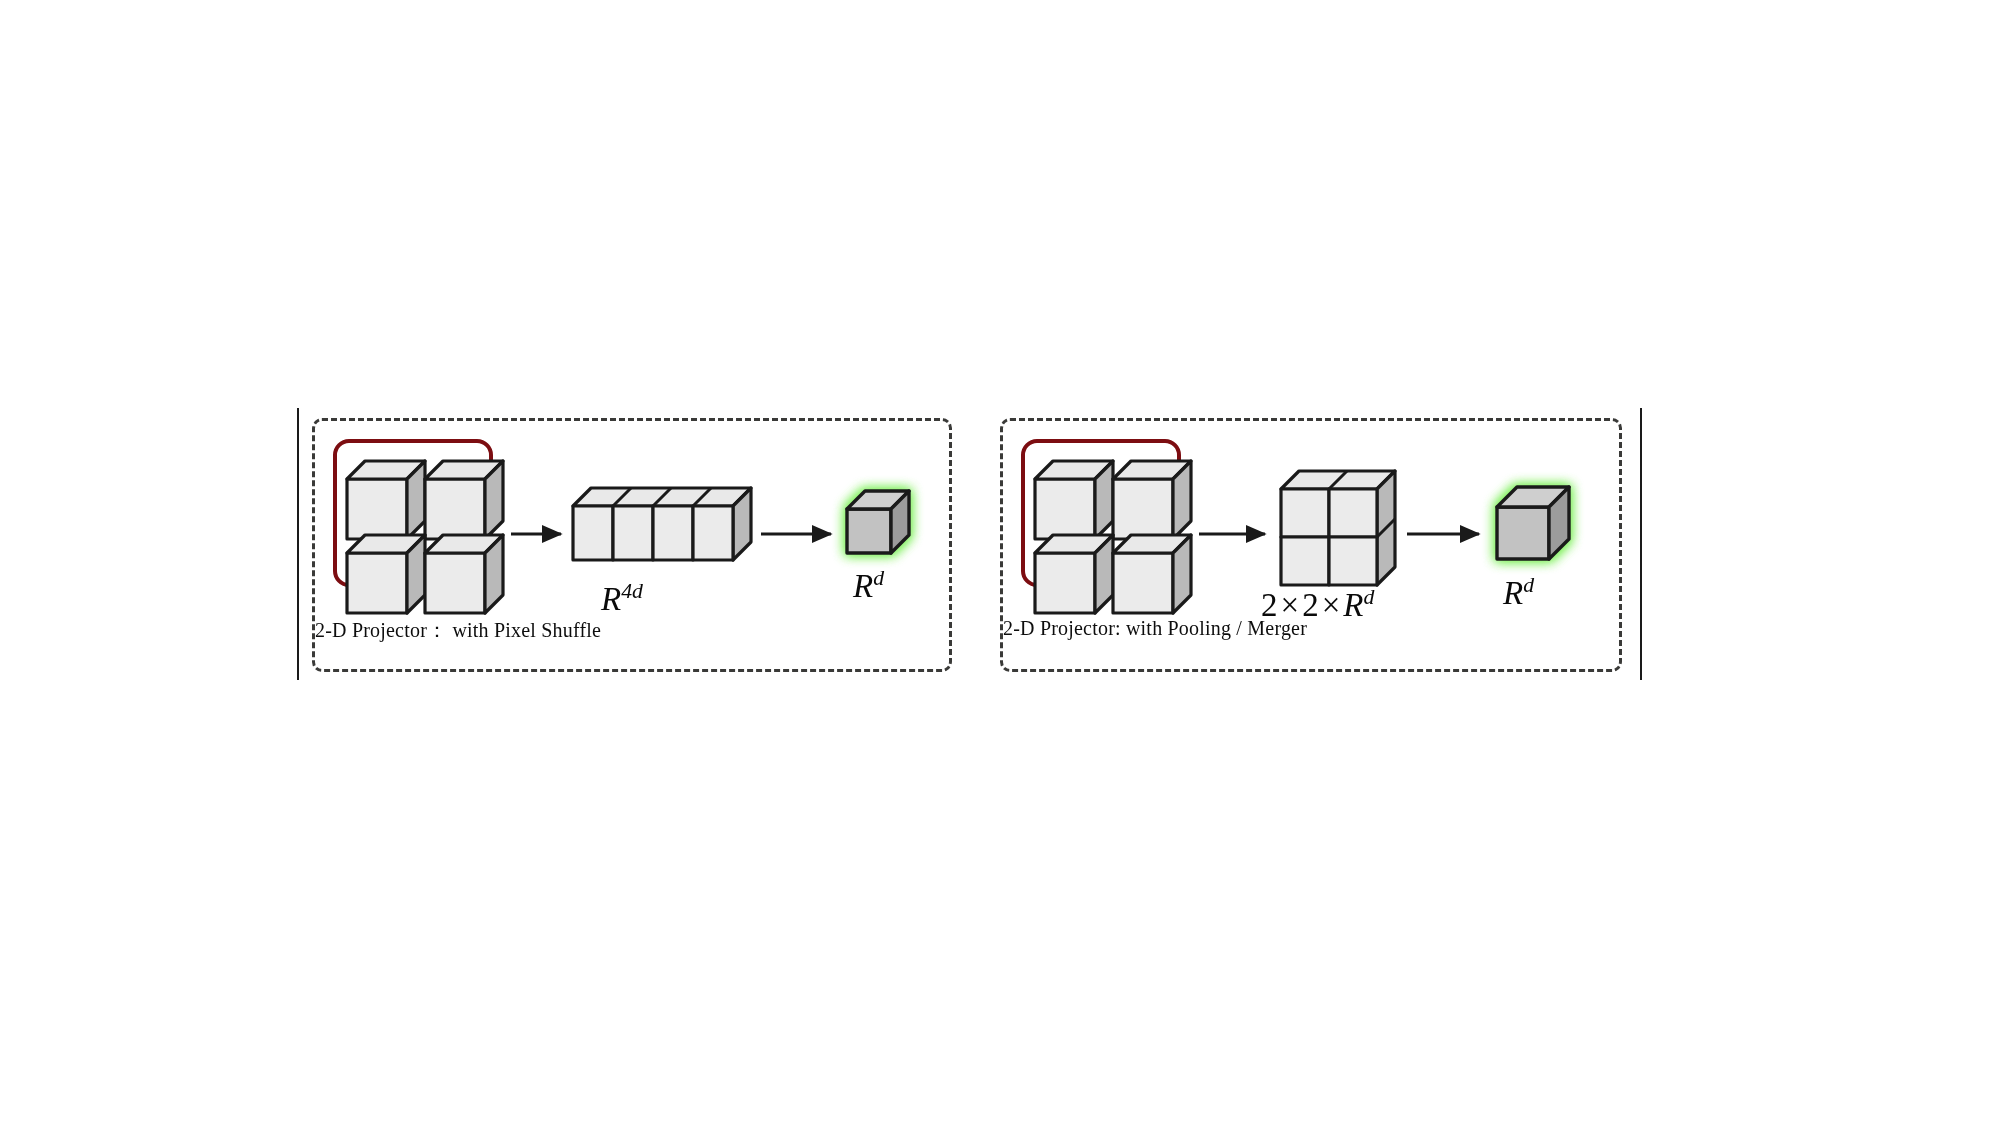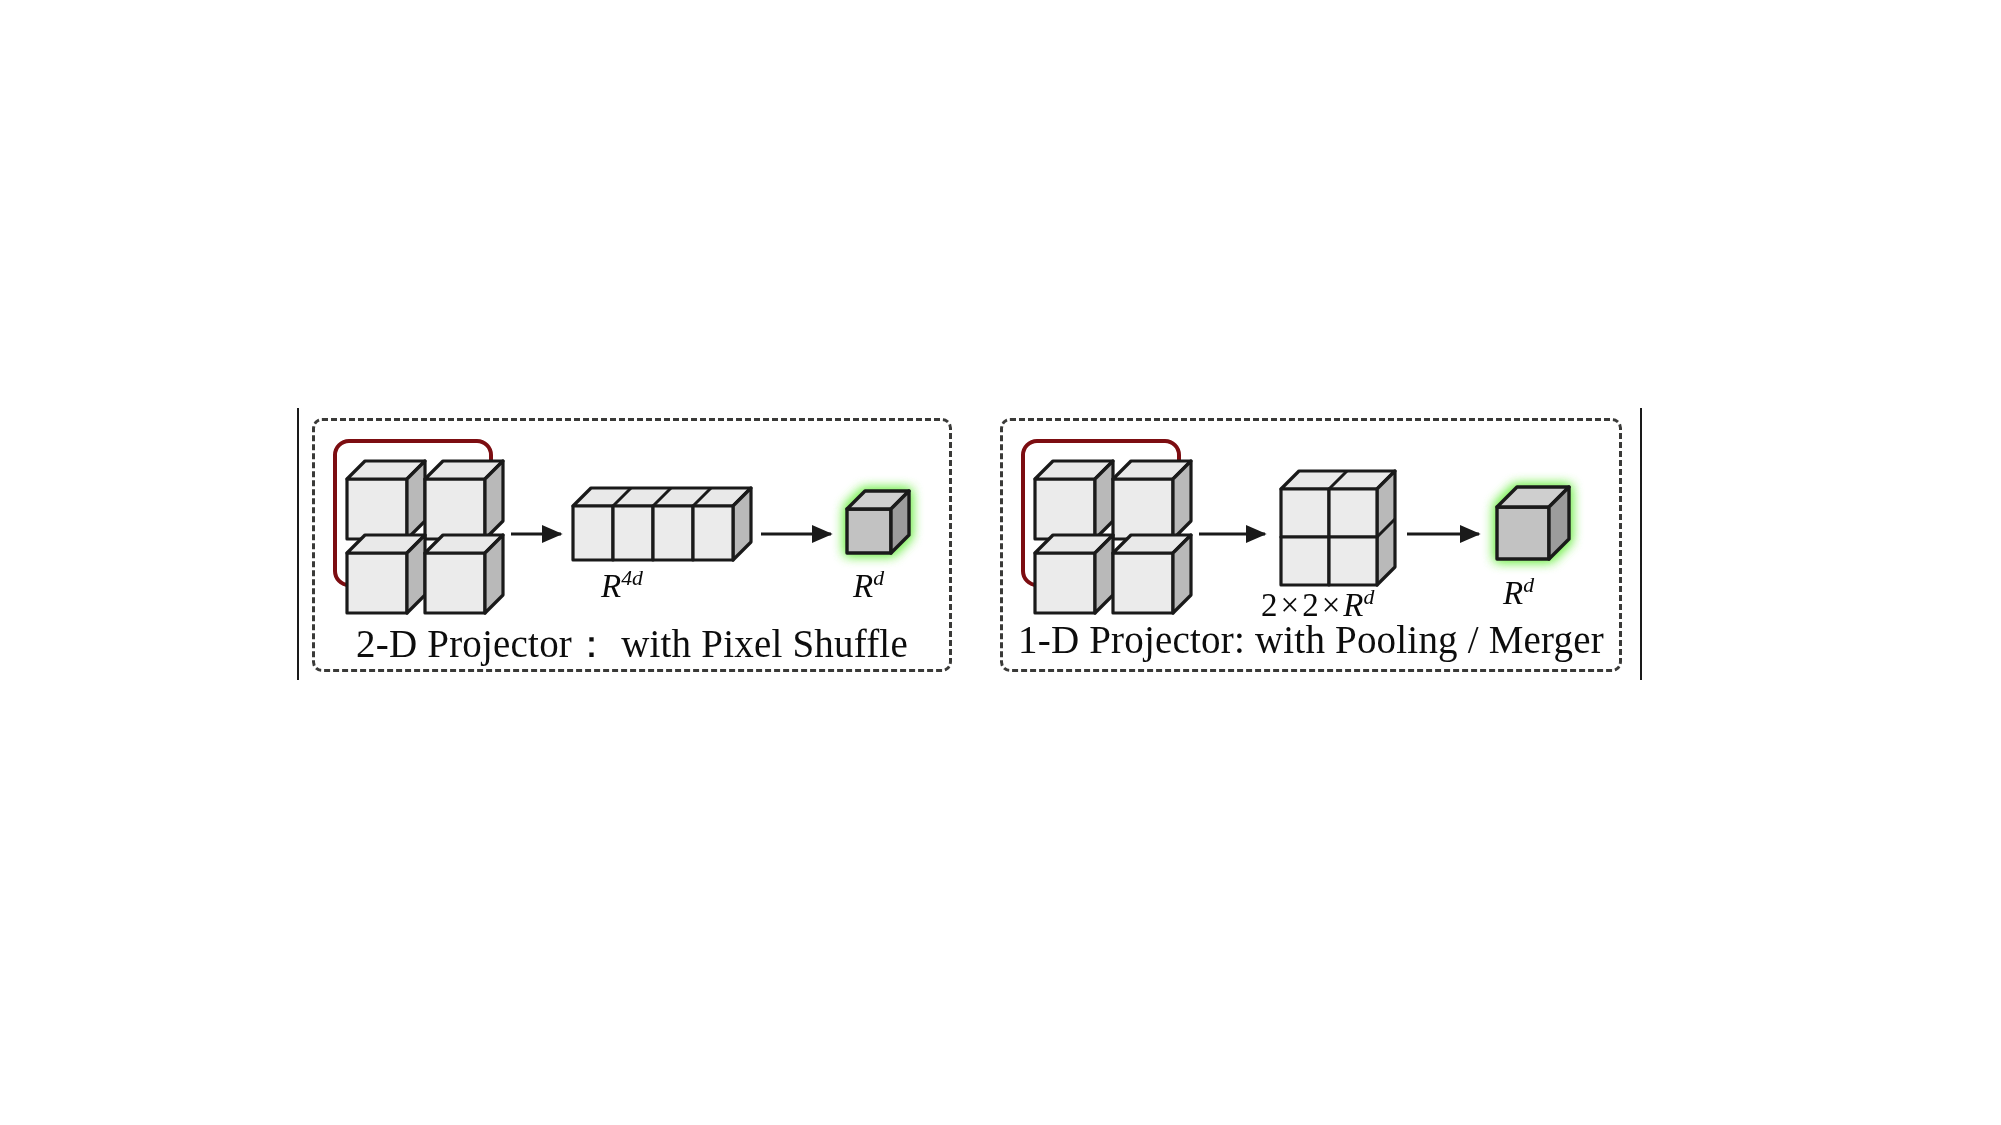--- a/index.html
+++ b/index.html
@@ -53,22 +53,22 @@
     border-radius: 16px;
     box-sizing: border-box;
     background: #ffffff;
   }
 
   
   .panel-caption {
     position: absolute;
     left: 0;
     right: 0;
-    text-align: center;
-    font-size: 39px;
+    text-align: left;
+    font-size: 20px;
     color: #0d0d0d;
     font-family: "Liberation Serif", "DejaVu Serif", serif;
     white-space: nowrap;
     letter-spacing: 0.2px;
   }
 
   
   .math-label {
     position: absolute;
     font-family: "Liberation Serif", "DejaVu Serif", serif;
@@ -172,21 +172,21 @@
         <polygon points="578,86 596,68 596,116 578,134" fill="#7ef05a"></polygon>
       </g>
 
       <g>
         <polygon points="532,88 576,88 576,132 532,132" fill="#c2c2c2" stroke="#1a1a1a" stroke-width="3.4" stroke-linejoin="round"></polygon>
         <polygon points="532,88 550,70 594,70 576,88" fill="#cfcfcf" stroke="#1a1a1a" stroke-width="3.4" stroke-linejoin="round"></polygon>
         <polygon points="576,88 594,70 594,114 576,132" fill="#9c9c9c" stroke="#1a1a1a" stroke-width="3.4" stroke-linejoin="round"></polygon>
       </g>
     </svg>
 
-    <div class="math-label" id="label-r4d" style="left:286px; top:145px;">
+    <div class="math-label" id="label-r4d" style="left:286px; top:158px;">
       <span class="base">R</span><span class="sup">4d</span>
     </div>
 
     <div class="math-label" id="label-rd-left" style="left:538px; top:145px;">
       <span class="base">R</span><span class="sup">d</span>
     </div>
 
     <div class="panel-caption" style="top:196px;">2-D Projector：  with Pixel Shuffle</div>
   </div>
 
@@ -262,16 +262,16 @@
     </svg>
 
     <div class="math-label" id="label-2x2rd" style="left:258px; top:164px;">
       <span class="upright">2</span><span class="times">×</span><span class="upright">2</span><span class="times">×</span><span class="base">R</span><span class="sup">d</span>
     </div>
 
     <div class="math-label" id="label-rd-right" style="left:500px; top:152px;">
       <span class="base">R</span><span class="sup">d</span>
     </div>
 
-    <div class="panel-caption" style="top:196px;">1-D Projector: with Pooling / Merger</div>
+    <div class="panel-caption" style="top:196px;">2-D Projector: with Pooling / Merger</div>
   </div>
 
 </div>
 
 </body></html>

